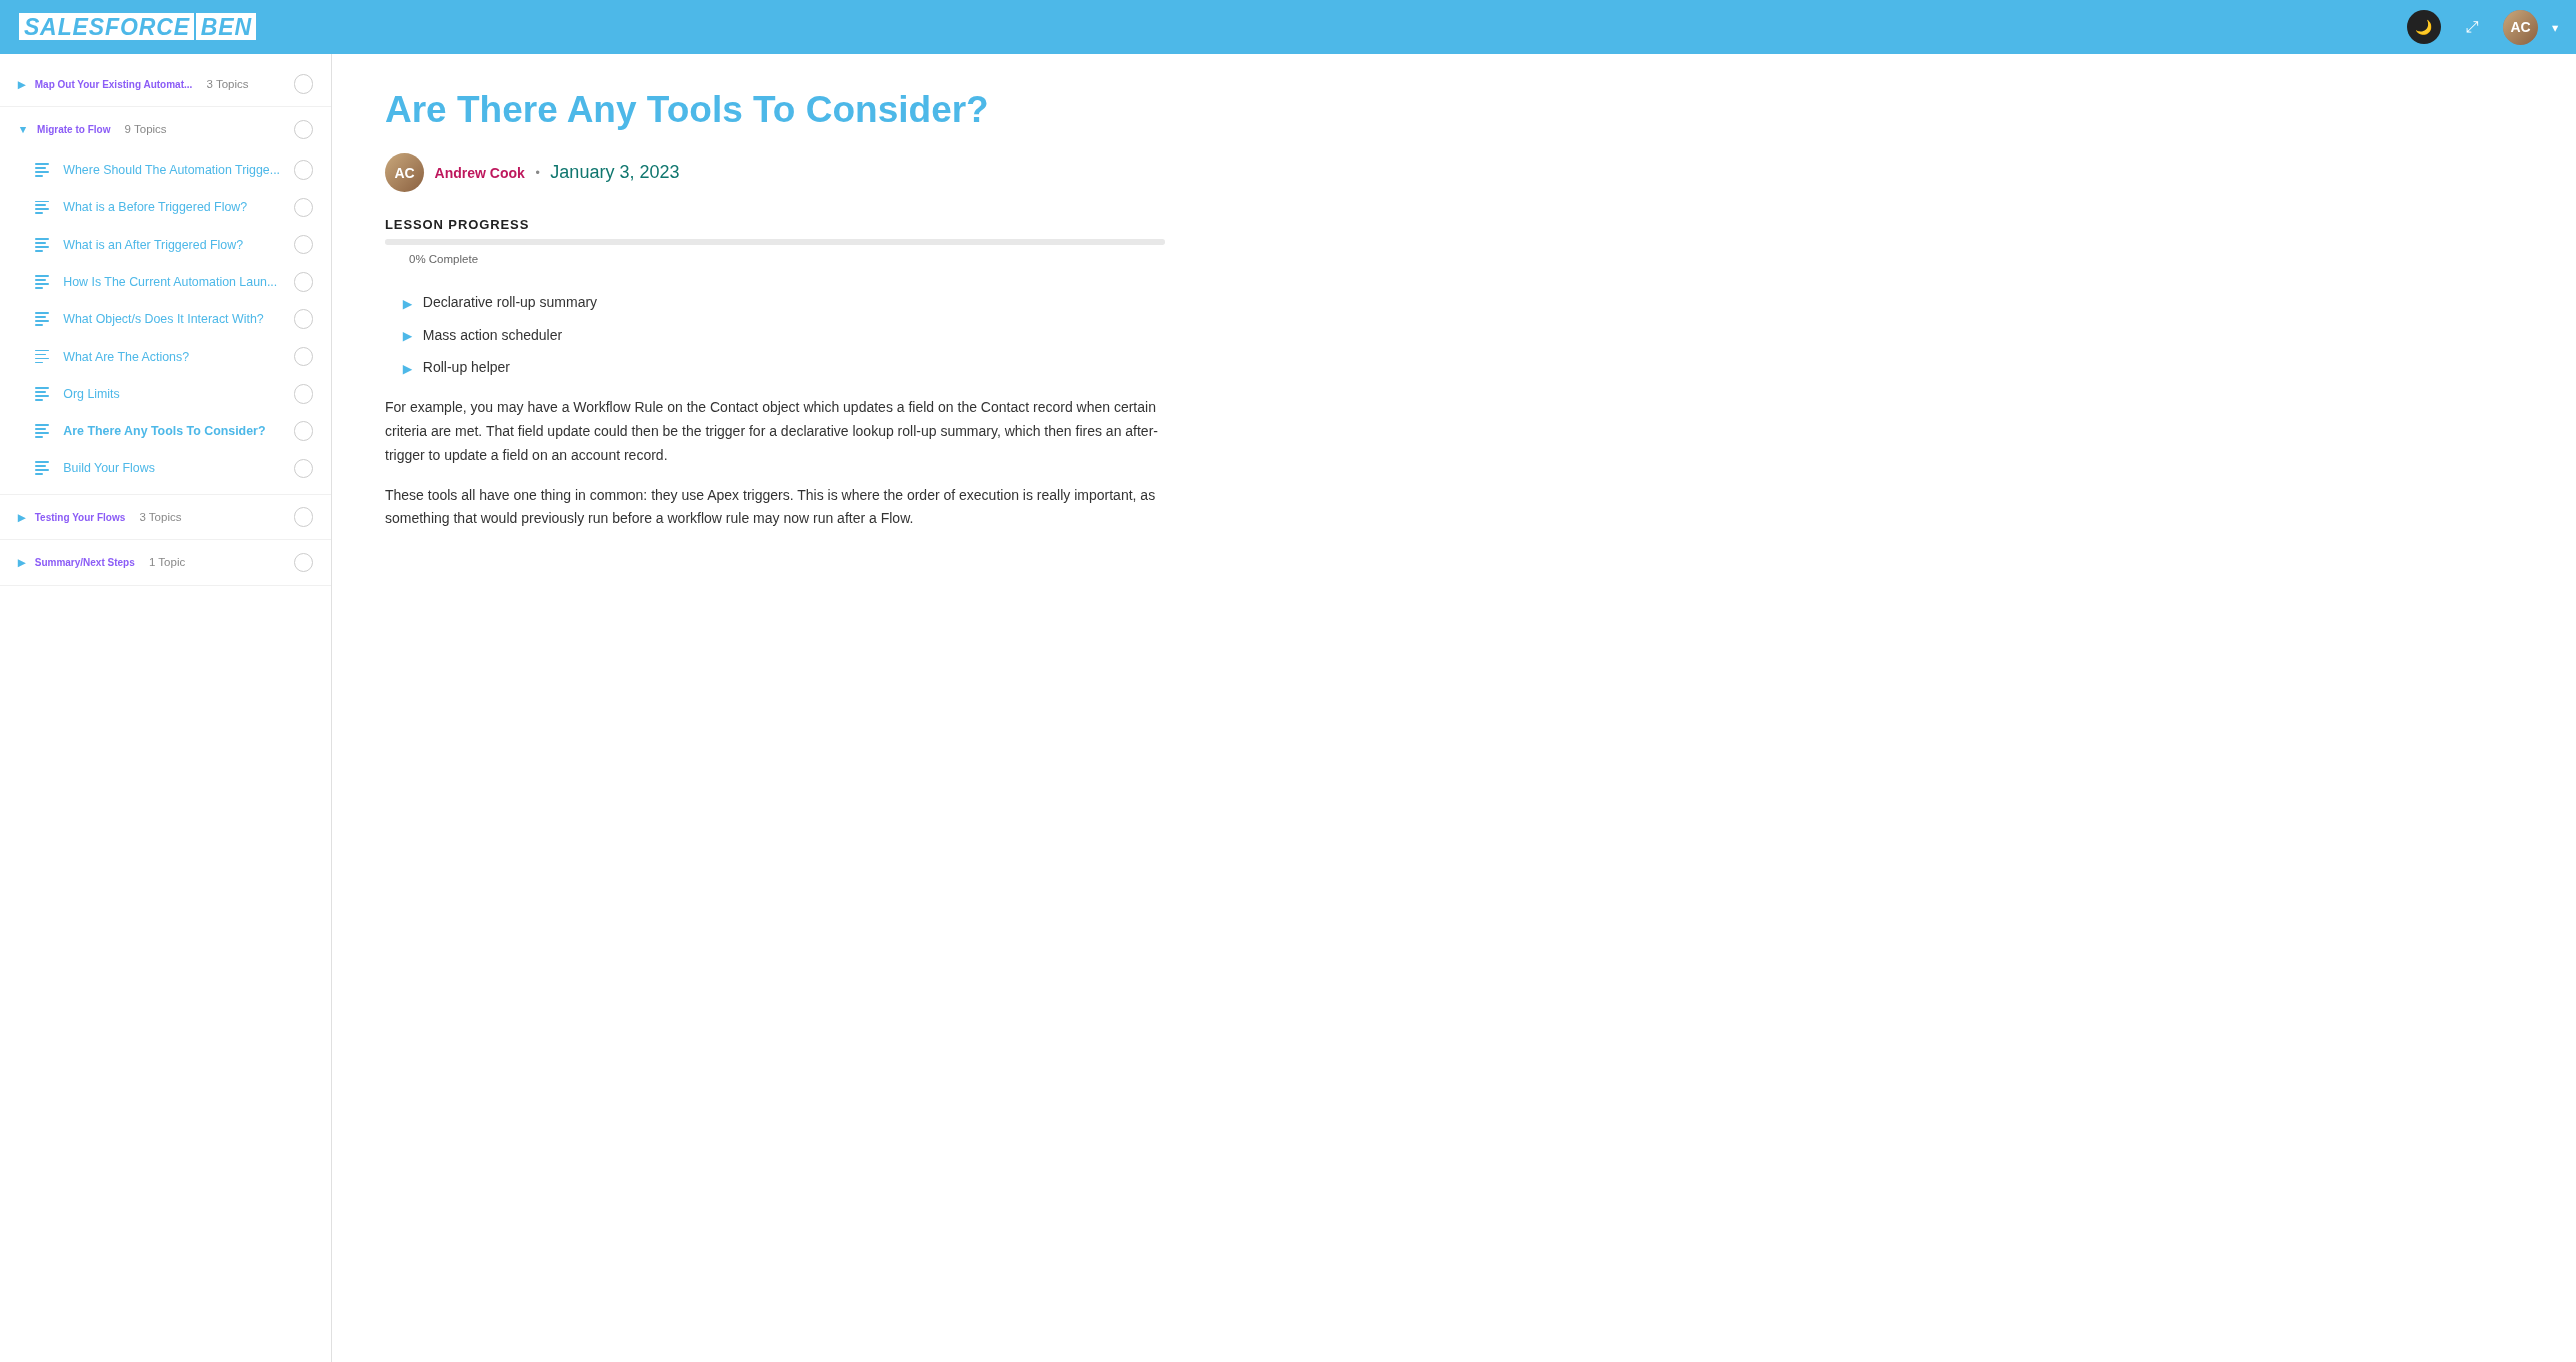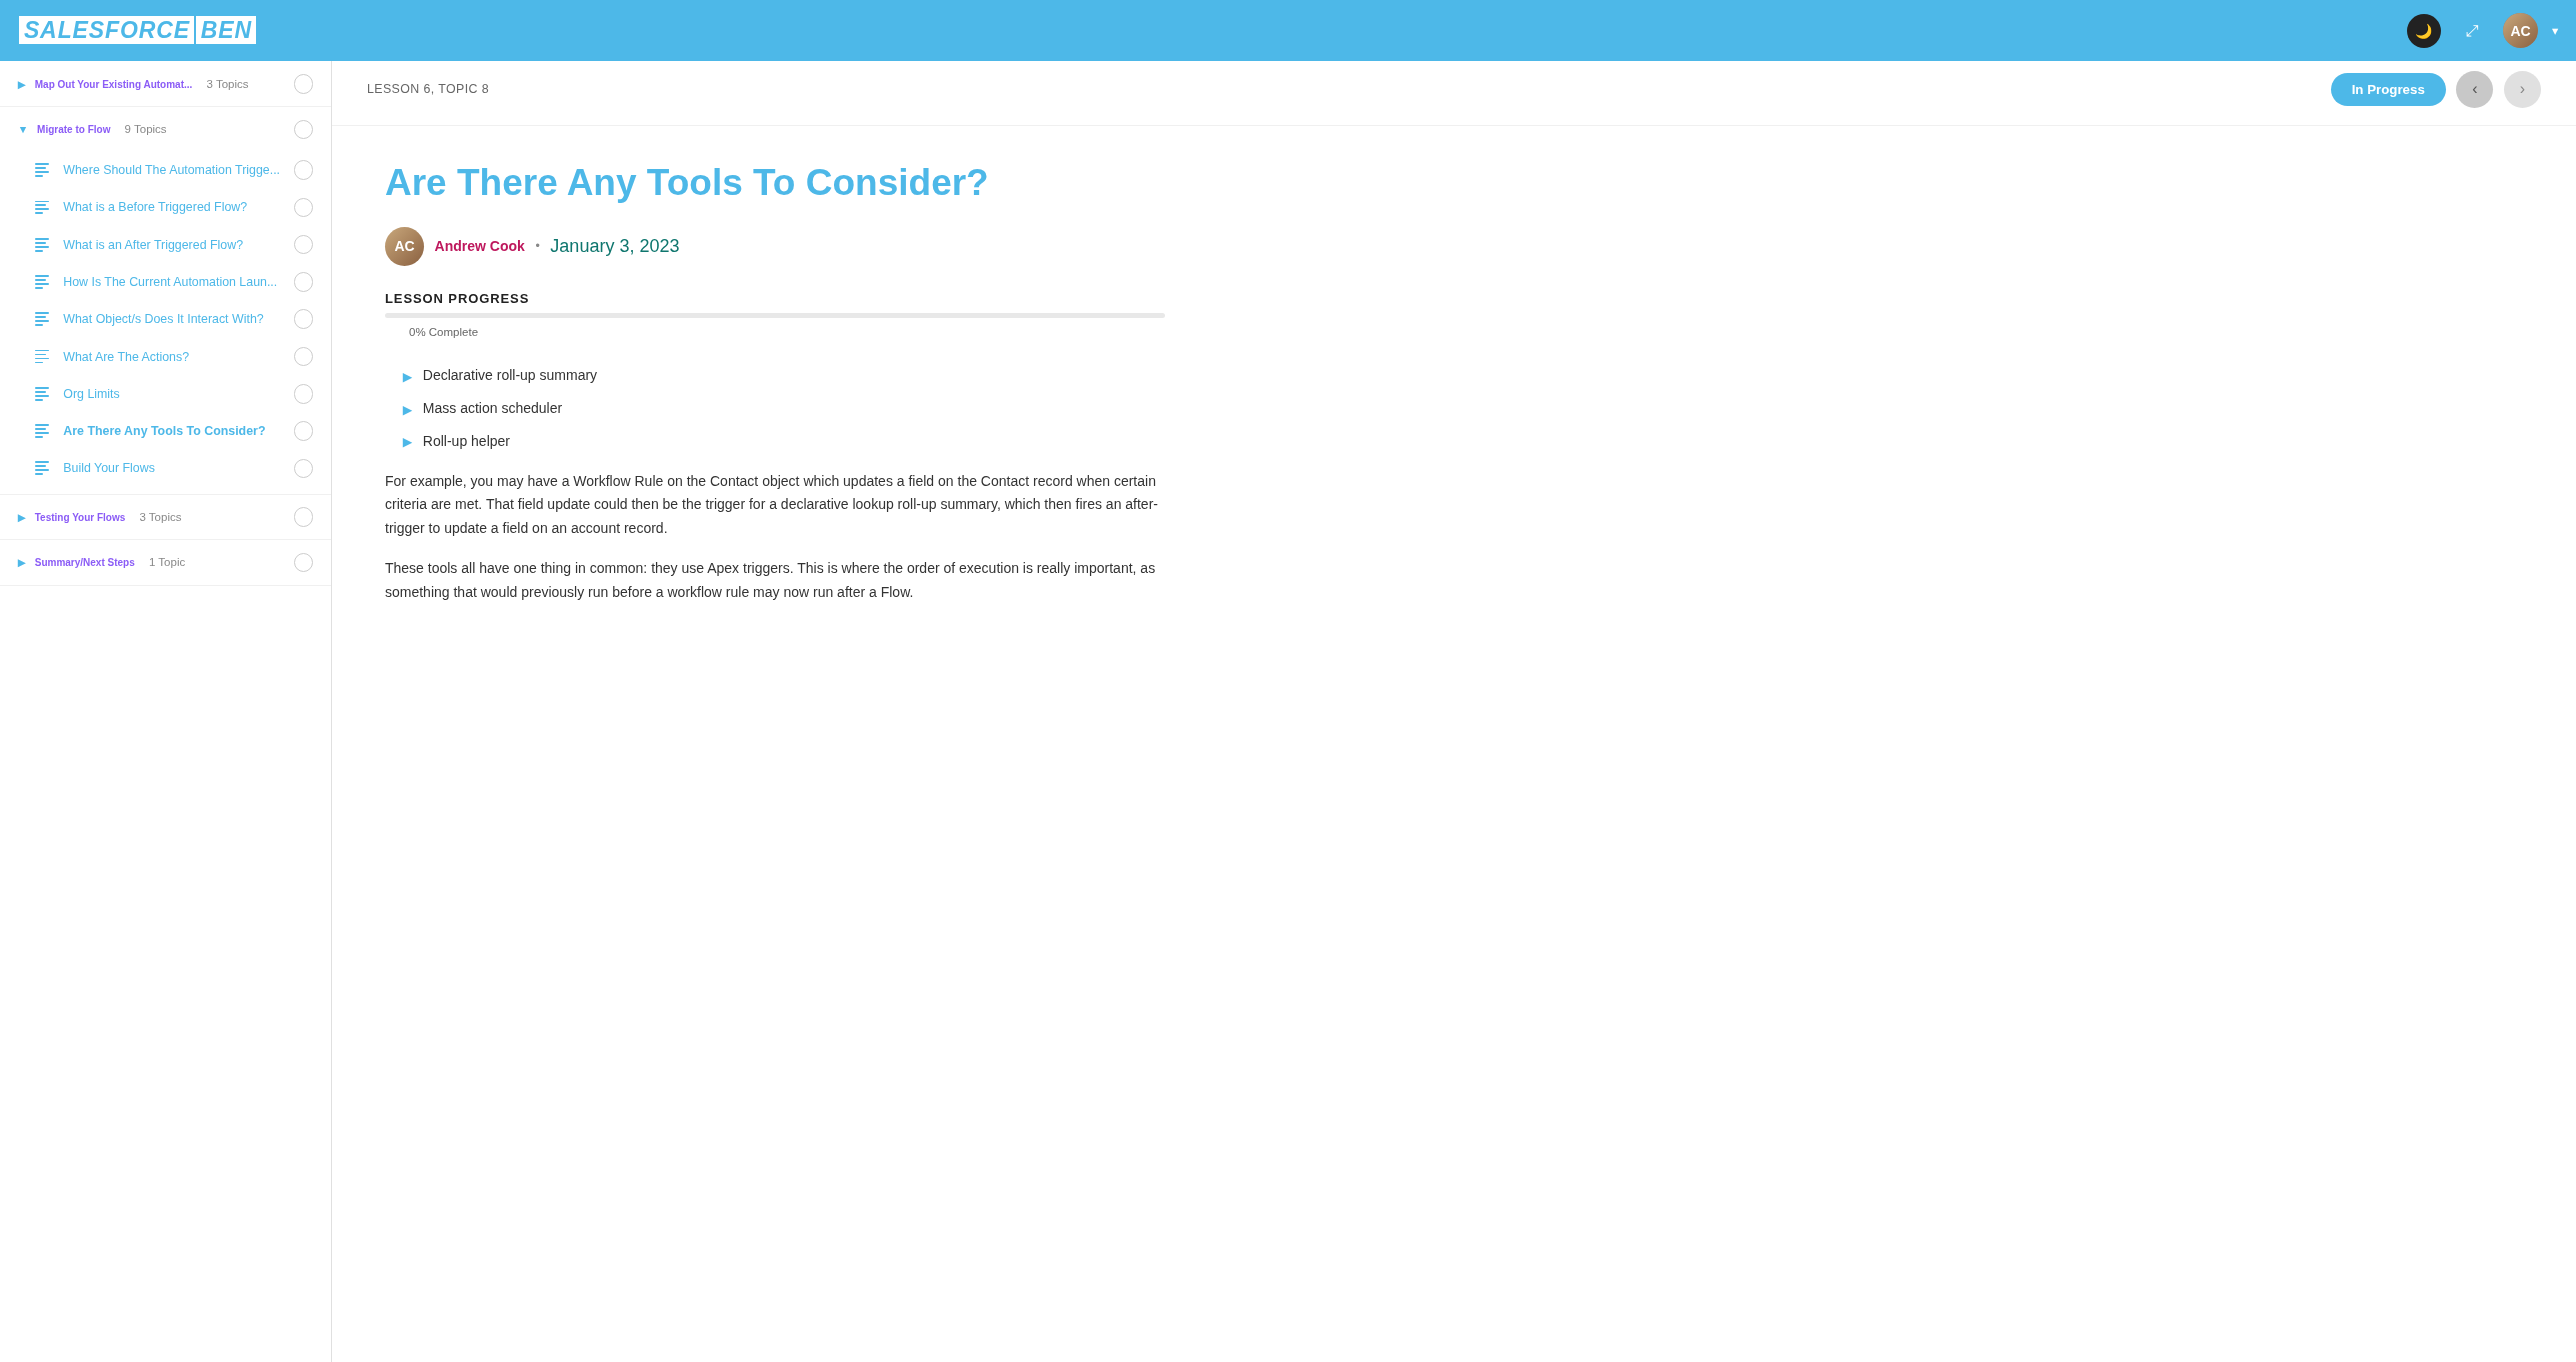--- a/index.html
+++ b/index.html
@@ -1,21 +1,21 @@
 <!DOCTYPE html>
 <html style="font-size:14px"><head>
   <meta charset="utf-8">
   <style>
     * { margin: 0; padding: 0; box-sizing: border-box; }
     body { font-family: -apple-system, BlinkMacSystemFont, 'Segoe UI', Arial, sans-serif; background: #fff; overflow: hidden; }
 
     
     .header {
       background: #4db8e8;
-      height: 61px;
+      height: 54px;
       display: flex;
       align-items: center;
       justify-content: space-between;
       padding: 0 17.7px;
       position: fixed;
       top: 0; left: 0; right: 0;
       z-index: 100;
     }
     .header-logo {
       font-size: 23px;
@@ -536,28 +536,20 @@
           <span class="sidebar-section-count">1 Topic</span>
         </div>
         <div class="sidebar-circle"></div>
       </div>
     </div>
 
   </aside>
 
   <main class="main">
 
-    <div class="main-top-bar">
-      <span class="lesson-label">LESSON 6, TOPIC 8</span>
-      <div class="top-bar-right">
-        <button class="in-progress-btn">In Progress</button>
-        <button class="nav-prev-btn">‹</button>
-        <button class="nav-next-btn">›</button>
-      </div>
-    </div>
 
     <div class="main-content">
       <h1 class="content-title">Are There Any Tools To Consider?</h1>
 
       <div class="author-row">
         <div class="author-avatar">AC</div>
         <span class="author-name">Andrew Cook</span>
         <span class="author-dot">•</span>
         <span class="author-date">January 3, 2023</span>
       </div>

